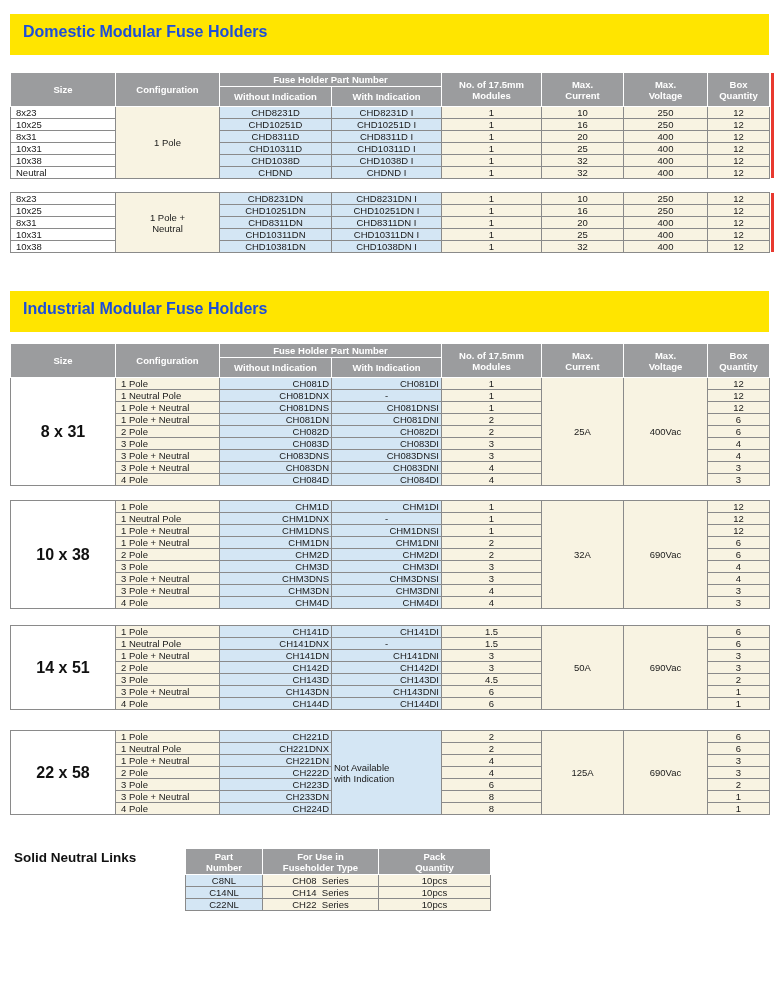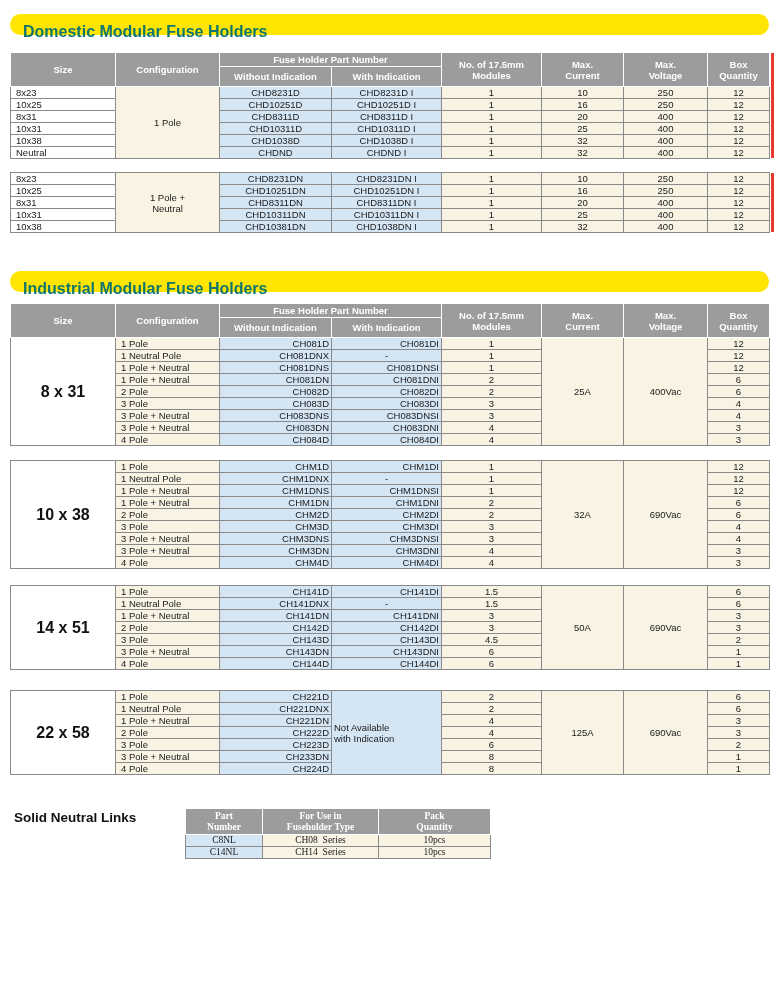--- a/index.html
+++ b/index.html
@@ -1,24 +1,24 @@
 <!DOCTYPE html>
 <html><head>
 <meta charset="utf-8">
 <style>
   html,body{margin:0;padding:0;}
   body{width:781px;height:986px;background:#ffffff;font-family:"Liberation Sans",sans-serif;}
   .page{position:relative;width:781px;height:986px;overflow:hidden;padding:14px 0 0 10px;box-sizing:border-box;}
-  .banner{width:759px;height:21px;line-height:35px;padding-left:13px;box-sizing:border-box;
-          background:#ffe500;color:#0f766e;font-size:16px;font-weight:bold;border-radius:17px;}
+  .banner{width:759px;height:41px;line-height:35px;padding-left:13px;box-sizing:border-box;
+          background:#ffe500;color:#1d4ed8;font-size:16px;font-weight:bold;}
   #banner-domestic{margin-bottom:17px;}
   #banner-industrial{margin-bottom:11px;}
   table{border-collapse:collapse;table-layout:fixed;}
   .t-main{width:759px;}
-  .t-neutral{width:305px;font-family:Liberation Serif, serif;}
+  .t-neutral{width:305px;}
   td,th{box-sizing:border-box;overflow:hidden;vertical-align:middle;}
   td{border:1px solid #8a8a8a;font-size:9.5px;line-height:11px;padding:0 2px;height:12px;color:#1a1a1a;}
   th{background:#9b9c9e;color:#ffffff;border:1px solid #ffffff;font-size:9.5px;font-weight:bold;
      text-align:center;padding:1px 2px;}
   .hr1 th{height:14px;}
   .hr2 th{height:20px;}
   .multi{white-space:pre-line;line-height:11px;}
   .c-size{background:#ffffff;text-align:left;padding-left:5px;}
   .c-config{background:#f8f3e2;text-align:center;white-space:pre-line;}
   .c-config-left{background:#f8f3e2;text-align:left;padding-left:5px;}
@@ -541,18 +541,23 @@
             <tr>
               <td class="c-part c-center">C8NL</td>
               <td class="c-val">CH08&nbsp;&nbsp;Series</td>
               <td class="c-val">10pcs</td>
             </tr>
             <tr>
               <td class="c-part c-center">C14NL</td>
               <td class="c-val">CH14&nbsp;&nbsp;Series</td>
               <td class="c-val">10pcs</td>
             </tr>
+            <tr>
+              <td class="c-part c-center">C22NL</td>
+              <td class="c-val">CH22&nbsp;&nbsp;Series</td>
+              <td class="c-val">10pcs</td>
+            </tr>
           </tbody>
         </table>
       </div>
   </div>
 
 </div>
 
 </body></html>

